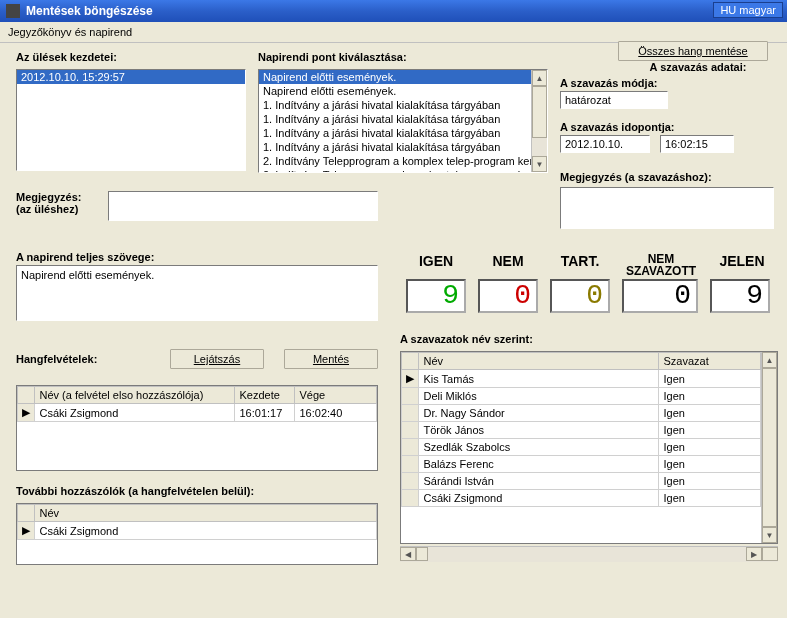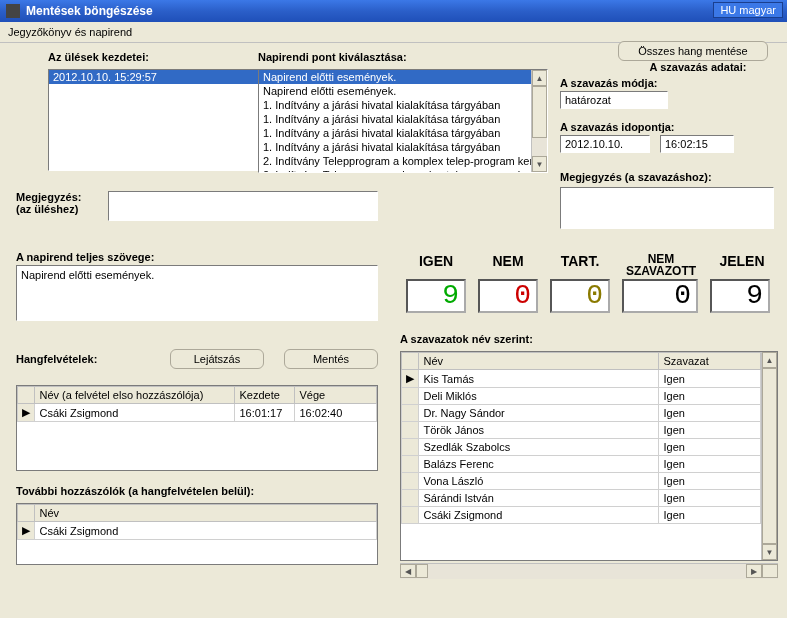--- a/index.html
+++ b/index.html
@@ -89,25 +89,25 @@
     color: #555;
   }
   .thumb {
     background: #ece9d8;
     border: 1px solid #aca899;
     position: absolute;
   }
   .btn {
     background: #ece9d8;
     border: 1px solid #aca899;
-    border-radius: 6px;
+    border-radius: 1px;
     padding: 2px 10px;
     text-align: center;
     height: 20px;
-    display: flex; align-items: center; justify-content: center;
+    display: flex; align-items: center; justify-content: center; text-decoration: underline;
   }
   .textarea {
     background: #fff;
     border-top: 1px solid #7b7b7b;
     border-left: 1px solid #7b7b7b;
     border-right: 1px solid #fff;
     border-bottom: 1px solid #fff;
     padding: 3px 4px;
   }
   .vote-head {
@@ -171,21 +171,21 @@
 <div class="titlebar">
   <div class="ticon"></div>
   <div class="ttext">Mentések böngészése</div>
   <div class="lang">HU magyar</div>
 </div>
 
 <div class="subtitle">Jegyzőkönyv és napirend</div>
 
 <div class="content">
 
-  <div style="position:absolute; left:16px; top:8px; width:230px;margin-left:32px;">
+  <div style="position:absolute; left:16px; top:8px; width:230px;">
     <div class="lbl">Az ülések kezdetei:</div>
     <div class="listbox" style="margin-top:6px; height:102px;">
       <div class="item sel">2012.10.10.  15:29:57</div>
     </div>
   </div>
 
   <div style="position:absolute; left:258px; top:8px; width:290px;">
     <div class="lbl">Napirendi pont kiválasztása:</div>
     <div class="listbox" id="agenda-list" style="margin-top:6px; height:104px; padding-right:16px;">
       <div class="item sel">Napirend előtti események.</div>
@@ -345,25 +345,20 @@
               <td>Szedlák Szabolcs</td>
               <td>Igen</td>
             </tr>
             <tr>
               <td class="rowmark"></td>
               <td>Balázs Ferenc</td>
               <td>Igen</td>
             </tr>
             <tr>
               <td class="rowmark"></td>
-              <td>Vona László</td>
-              <td>Igen</td>
-            </tr>
-            <tr>
-              <td class="rowmark"></td>
               <td>Sárándi István</td>
               <td>Igen</td>
             </tr>
             <tr>
               <td class="rowmark"></td>
               <td>Csáki Zsigmond</td>
               <td>Igen</td>
             </tr>
           </tbody>
       </table>

